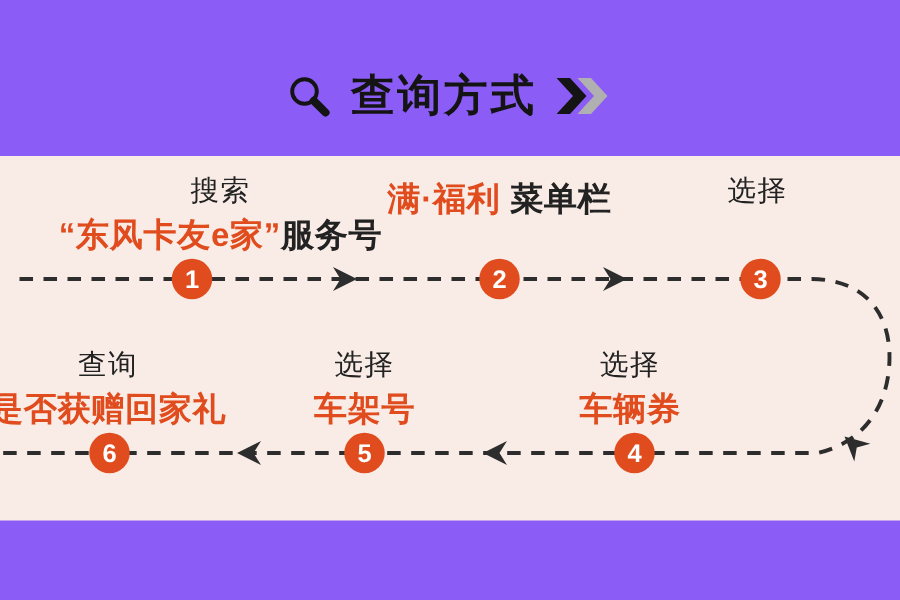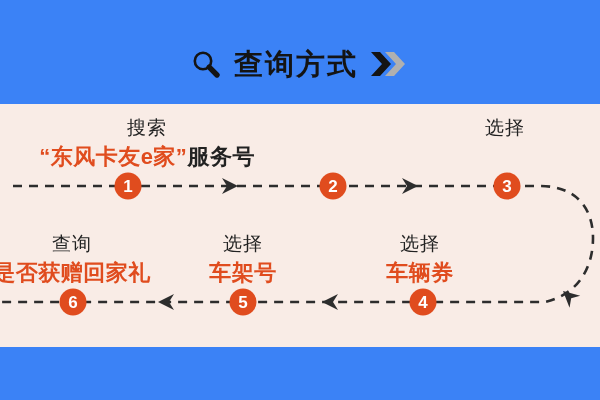--- a/index.html
+++ b/index.html
@@ -1,18 +1,18 @@
 <!DOCTYPE html>
 <html><head>
 <meta charset="utf-8">
 <style>
   html,body{margin:0;padding:0;background:#ffffff;}
   .stage{
     position:relative;width:600px;height:400px;overflow:hidden;
-    background:#3b82f6;
+    background:#8b5cf6;
     font-family:"Liberation Sans","DejaVu Sans",sans-serif;
   }
   
   .title-bar{
     position:absolute;top:42px;left:0;right:0;height:44px;
     display:flex;align-items:center;justify-content:center;gap:13px;
   }
   .title-text{
     font-size:29px;font-weight:700;color:#141414;letter-spacing:2px;line-height:1;
   }
@@ -96,20 +96,21 @@
         </g>
       </g>
     </svg>
 
     <div class="step" style="left:128px;top:12px;margin-left:19px;">
       <div class="action">搜索</div>
       <div class="target"><span class="hl">“东风卡友e家”</span><span class="rest">服务号</span></div>
     </div>
 
     <div class="step" style="left:333px;top:12px;">
+      <div class="target"><span class="hl">满·福利</span><span class="rest"> 菜单栏</span></div>
     </div>
 
     <div class="step" style="left:505px;top:12px;">
       <div class="action">选择</div>
     </div>
 
     <div class="step" style="left:420px;top:128px;">
       <div class="action">选择</div>
       <div class="target"><span class="hl">车辆券</span><span class="rest"></span></div>
     </div>

